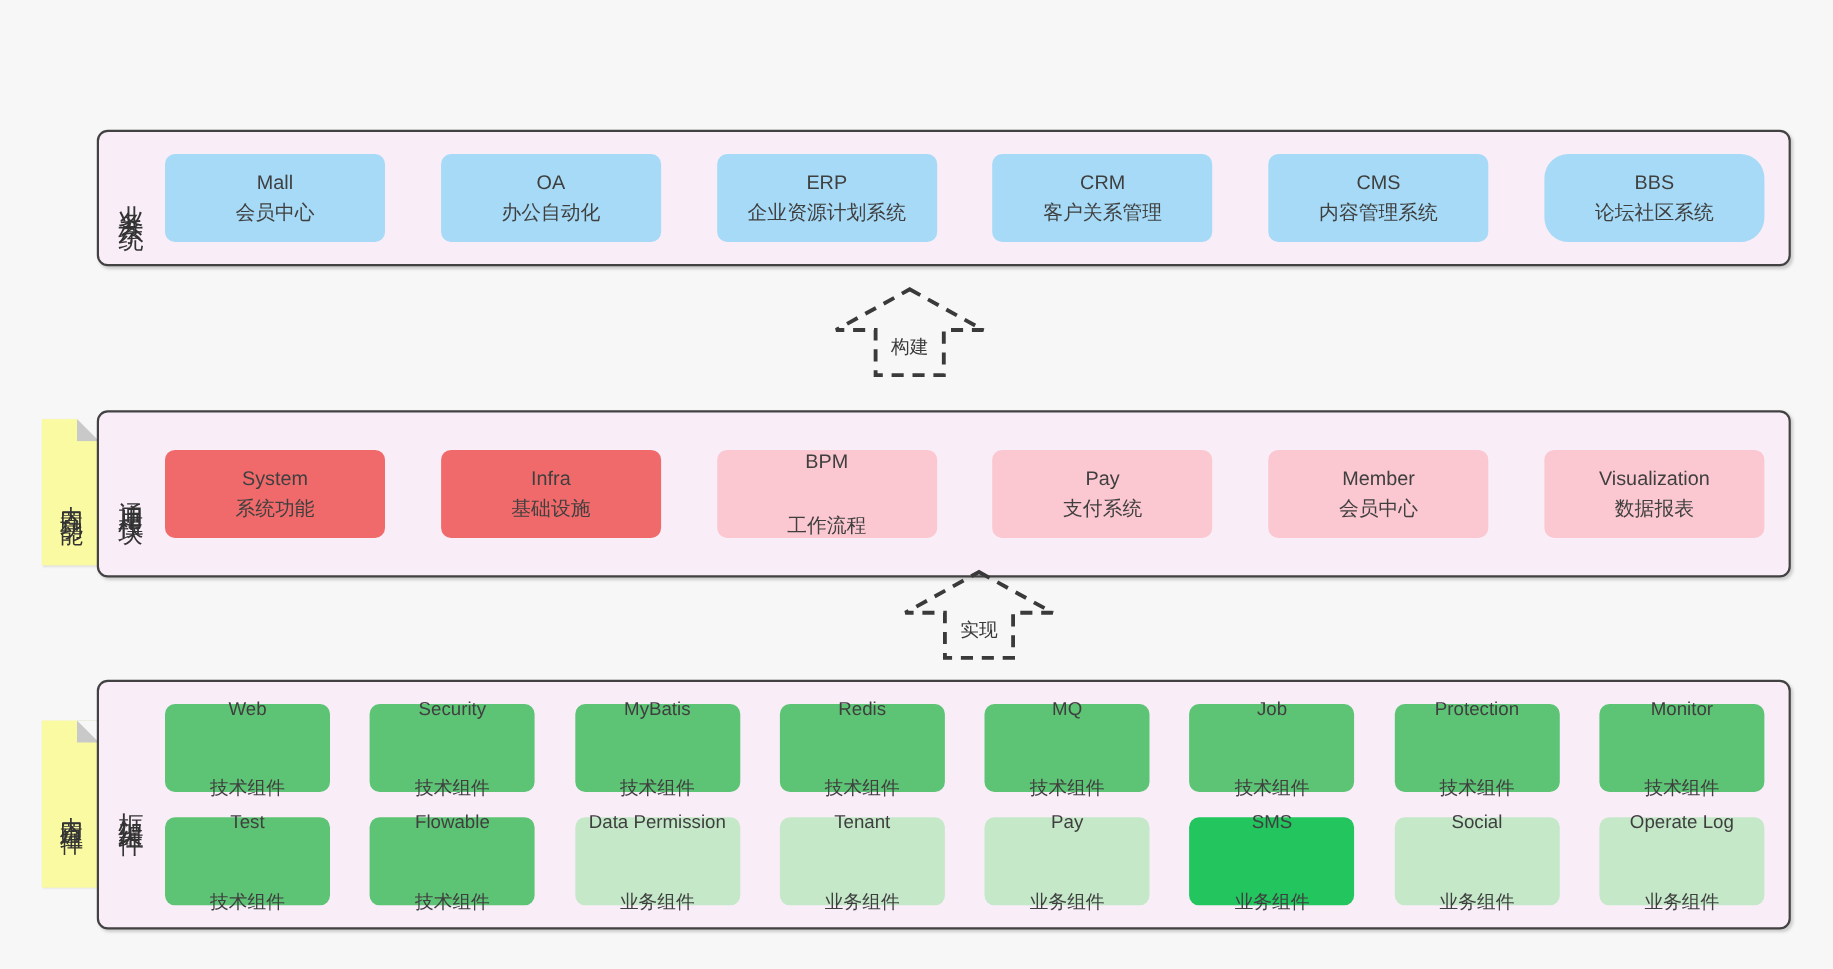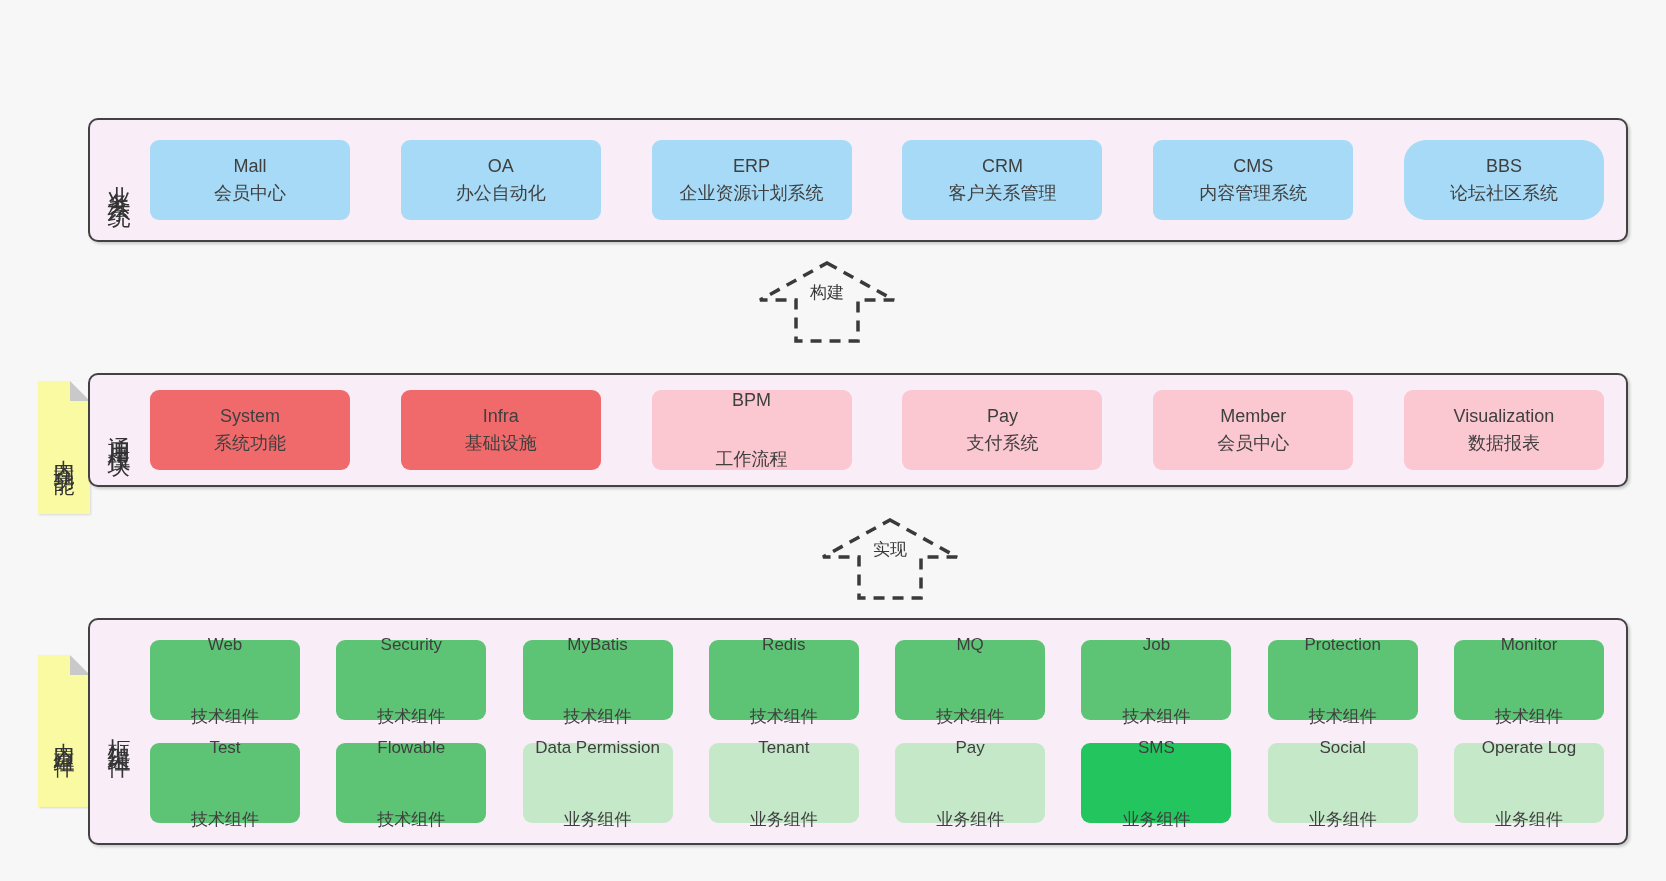--- a/index.html
+++ b/index.html
@@ -20,37 +20,37 @@
   .note .fold{position:absolute;top:0;right:0;width:0;height:0;border-style:solid;
         border-width:0 20px 20px 0;
         border-color:var(--page-bg) var(--page-bg) var(--note-fold) var(--note-fold);}
   .note .vtext{writing-mode:vertical-rl;font-size:21px;letter-spacing:5px;color:#333;margin-top:10px;}
 
   
   .panel{position:absolute;left:88px;width:1540px;background:var(--panel-bg);
          border:2px solid var(--panel-border);border-radius:10px;z-index:1;
          display:flex;box-shadow:2px 2px 3px rgba(0,0,0,0.18);}
   .panel-1{top:118px;height:124px;}
-  .panel-2{top:373px;height:114px;}
+  .panel-2{top:373px;height:152px;}
   .panel-3{top:618px;height:227px;}
   .panel-label{width:60px;flex:0 0 60px;display:flex;align-items:center;justify-content:center;}
   .panel-label .vtext{writing-mode:vertical-rl;font-size:23px;letter-spacing:6px;color:#333;}
   .rows{flex:1;display:flex;flex-direction:column;justify-content:center;gap:23px;padding-right:22px;}
   .row{display:flex;justify-content:space-between;}
   .box{height:80px;border-radius:9px;display:flex;flex-direction:column;align-items:center;
        justify-content:center;text-align:center;padding:2px 6px;}
   .row.cols6 .box{width:200px;font-size:18px;line-height:27px;}
   .row.cols8 .box{width:150px;font-size:17px;line-height:25px;gap:47px;}
 
   
   .arrow{position:absolute;width:140px;height:84px;z-index:1;}
   .arrow-1{left:757px;top:260px;}
   .arrow-2{left:820px;top:517px;}
   .arrow svg{display:block;width:140px;height:84px;}
-  .arrow-label{position:absolute;top:21px;left:50%;transform:translateX(-50%);
+  .arrow-label{position:absolute;top:44px;left:50%;transform:translateX(-50%);
        background:var(--page-bg);padding:0 5px;font-size:17px;color:var(--dash);white-space:nowrap;}
 </style>
 </head>
 <body>
 
 <div class="stage">
 
   <div class="note note-2">
     <div class="fold"></div>
     <span class="vtext">内置功能</span>

